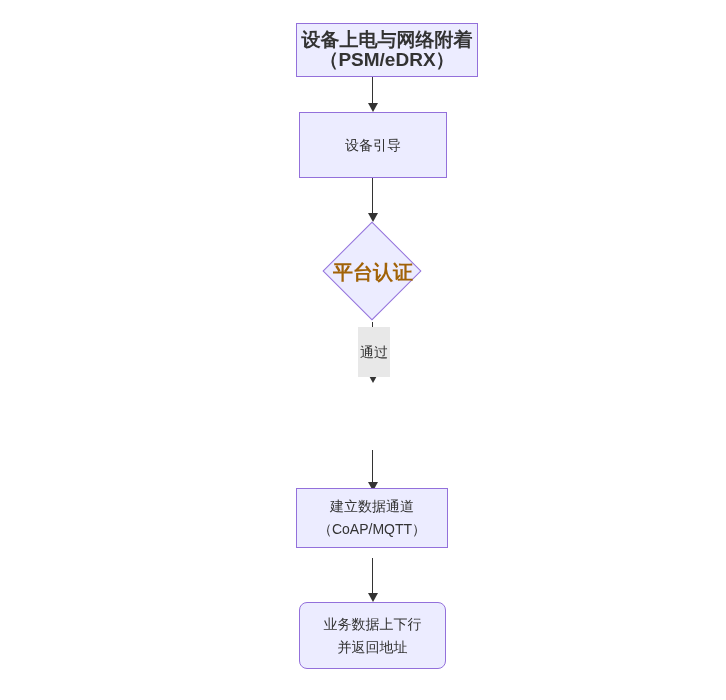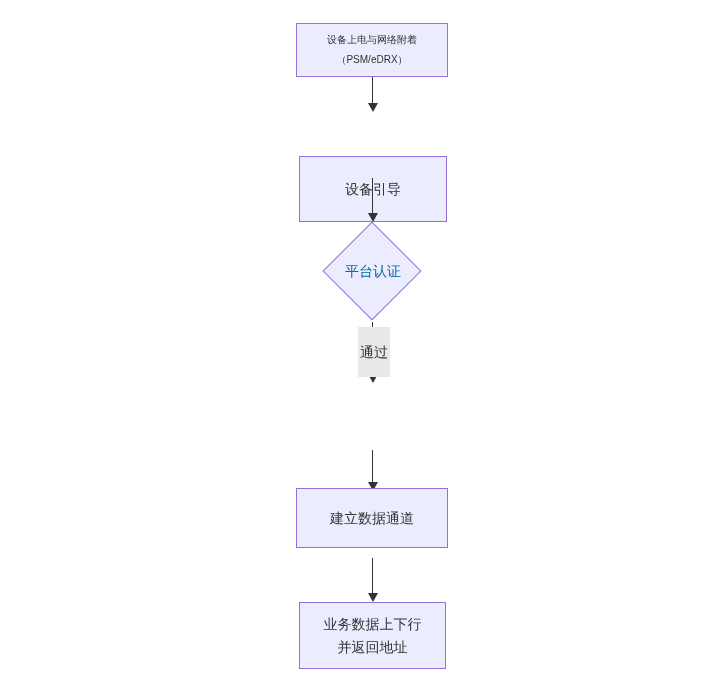--- a/index.html
+++ b/index.html
@@ -23,49 +23,50 @@
     color: #333333;
     display: flex;
     flex-direction: column;
     align-items: center;
     justify-content: center;
     text-align: center;
     font-size: 14px;
     line-height: 23px;
   }
   .node-rect .line { white-space: nowrap; }
-  .n1 { left: 296px; top: 23px;  width: 152px; height: 54px; font-size: 10px; line-height: 20px; }
-  .n2 { left: 299px; top: 112px; width: 148px; height: 66px; margin-top: 44px; }
+  .n1 { left: 296px; top: 23px;  width: 182px; height: 54px; font-size: 19px; line-height: 20px; font-weight: bold; }
+  .n2 { left: 299px; top: 112px; width: 148px; height: 66px; }
   .n4 { left: 295px; top: 383px; width: 153px; height: 67px; }
   .n5 { left: 296px; top: 488px; width: 152px; height: 60px; }
-  .n6 { left: 299px; top: 602px; width: 147px; height: 67px; }
+  .n6 { left: 299px; top: 602px; width: 147px; height: 67px; border-radius: 8px; }
   
   .diamond-wrap {
     position: absolute;
     left: 337px; top: 236px;
     width: 72px; height: 72px;
     display: flex;
     align-items: center;
     justify-content: center;
   }
   .diamond-shape {
     position: absolute;
     left: 0; top: 0;
     width: 70px; height: 70px;
     box-sizing: border-box;
     background: #ececff;
     border: 1px solid #9370db;
     transform: rotate(45deg);
   }
   .diamond-label {
     position: relative;
-    color: #0369a1;
-    font-size: 14px;
+    color: #a16207;
+    font-size: 20px;
     white-space: nowrap;
     z-index: 2;
+    font-weight: bold;
   }
   
   .edge-line {
     position: absolute;
     left: 372px;
     width: 1px;
     background: #333333;
   }
   .e1 { top: 77px;  height: 27px; }
   .e2 { top: 178px; height: 36px; }
@@ -126,20 +127,21 @@
   <div class="edge-line e3"></div>
   <div class="edge-label">通过</div>
   <div class="edge-head h3"></div>
 
 
   <div class="edge-line e4"></div>
   <div class="edge-head h4"></div>
 
   <div class="node-rect n5">
     <span class="line">建立数据通道</span>
+    <span class="line">（CoAP/MQTT）</span>
   </div>
 
   <div class="edge-line e5"></div>
   <div class="edge-head h5"></div>
 
   <div class="node-rect n6">
     <span class="line">业务数据上下行</span>
     <span class="line">并返回地址</span>
   </div>
 

